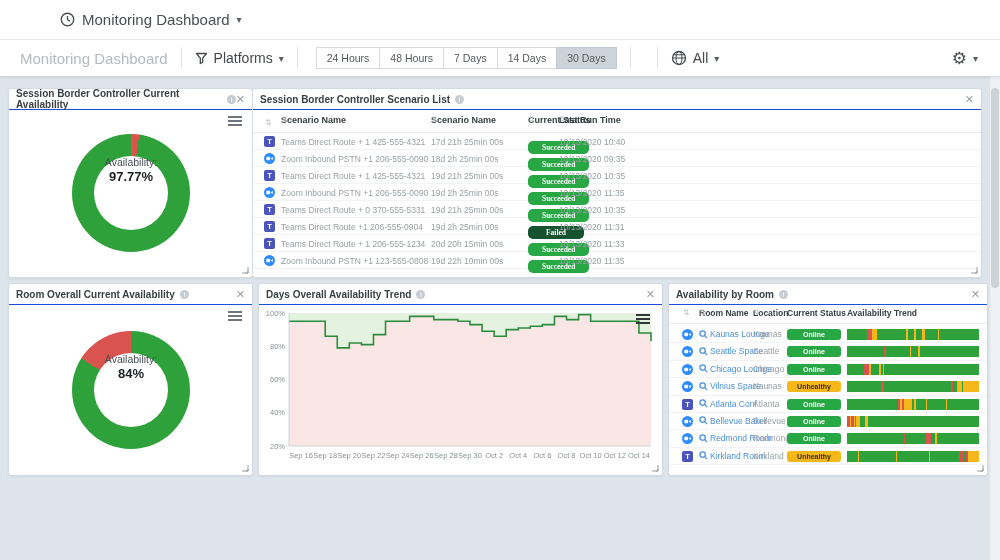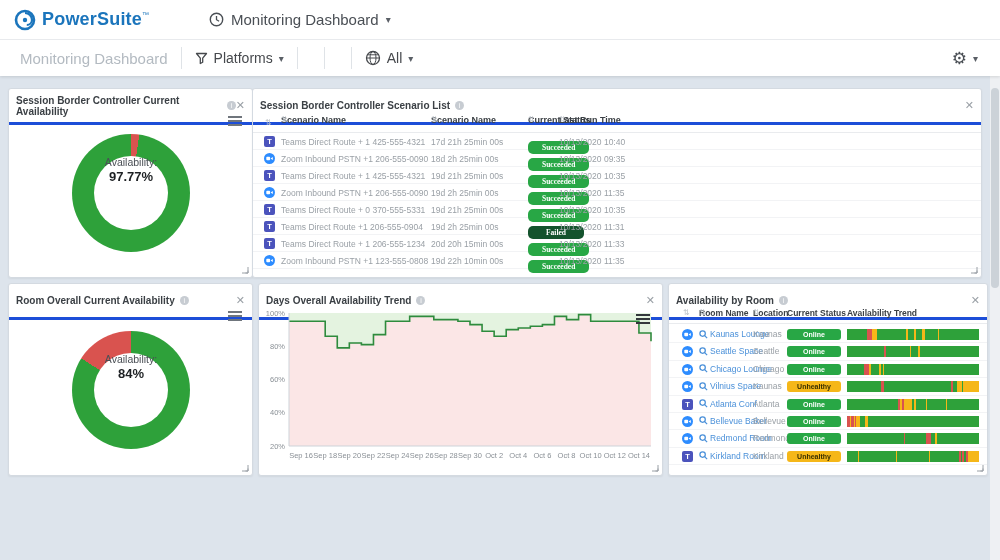--- a/index.html
+++ b/index.html
@@ -29,21 +29,21 @@
   .scope { display:flex; align-items:center; gap:6px; font-size:14px; color:#46494d; cursor:pointer; }
   .toolbar-right { margin-left:auto; margin-right:22px; display:flex; align-items:center; gap:6px; cursor:pointer; }
   .gear-glyph { font-size:17px; color:#4a4f55; }
 
   
   .scrollbar { position:absolute; right:0; top:0; width:10px; height:560px; background:#eef0f3; z-index:1; }
   .scroll-thumb { position:absolute; left:1px; top:88px; width:8px; height:200px; background:#ccd2d8; border-radius:4px; }
 
   
   .panel { position:absolute; background:#fff; border:1px solid #d4dae1; border-radius:3px; box-shadow:0 1px 2px rgba(0,0,0,.06); }
-  .panel-head { height:36px; display:flex; align-items:center; padding:0 7px; border-bottom:3px solid #1d4ed8; }
+  .panel-head { height:21px; display:flex; align-items:center; padding:0 7px; border-bottom:1px solid #1d4ed8; }
   .panel-title { font-size:10px; font-weight:bold; color:#3b4045; }
   .info-icon { width:9px; height:9px; border-radius:50%; background:#c7ccd2; color:#fff; font-size:7px; line-height:9px; text-align:center; margin-left:5px; }
   .close-icon { margin-left:auto; color:#9aa0a6; font-size:11px; line-height:11px; cursor:pointer; }
   .menu-icon { position:absolute; right:10px; top:27px; width:14px; cursor:pointer; }
   .menu-icon div { height:2px; background:#6f757c; margin-bottom:2px; }
   .resize-handle { position:absolute; right:3px; bottom:3px; width:8px; height:8px; cursor:nwse-resize; }
 
   #panel-sbc-donut { left:8px; top:88px; width:245px; height:190px; }
   #panel-sbc-list  { left:252px; top:88px; width:730px; height:190px; }
   #panel-room-donut{ left:8px; top:283px; width:245px; height:193px; }
@@ -89,29 +89,20 @@
   .badge-sm { display:inline-block; width:54px; padding:2px 0; border-radius:3px; color:#fff; font-size:7px; font-weight:bold; text-align:center; }
   .trend-bar { display:flex; height:11px; width:132px; overflow:hidden; }
   .trend-bar i { display:block; height:100%; }
 
   svg { display:block; }
 </style>
 </head>
 <body>
 
 <div class="app-header">
-  <div class="brand">
-    <svg width="22" height="22" viewBox="0 0 22 22" style="margin-right:6px">
-      <circle cx="11" cy="11" r="9" fill="none" stroke="#1b75bc" stroke-width="2.6"></circle>
-      <path d="M11 4 A7 7 0 0 1 18 11 A5.2 5.2 0 0 1 12.8 16" fill="none" stroke="#1b75bc" stroke-width="2.2"></path>
-      <circle cx="11" cy="11" r="2.2" fill="#1b75bc"></circle>
-    </svg>
-    <span class="brand-text">PowerSuite</span>
-    <span class="brand-tm">™</span>
-  </div>
   <div class="nav-title">
     <svg width="15" height="15" viewBox="0 0 15 15">
       <circle cx="7.5" cy="7.5" r="6.2" fill="none" stroke="#4a4f55" stroke-width="1.4"></circle>
       <path d="M7.5 4v3.7l2.6 1.6" fill="none" stroke="#4a4f55" stroke-width="1.3"></path>
     </svg>
     <span>Monitoring Dashboard</span>
     <span class="caret">▾</span>
   </div>
 </div>
 
@@ -119,20 +110,27 @@
   <span class="crumb">Monitoring Dashboard</span>
   <div class="vsep"></div>
   <div class="platforms">
     <svg width="13" height="13" viewBox="0 0 13 13">
       <path d="M1.5 1.5h10L7.7 6.2v4l-2.4 1.3V6.2z" fill="none" stroke="#46494d" stroke-width="1.3" stroke-linejoin="round"></path>
     </svg>
     <span>Platforms</span>
     <span class="caret">▾</span>
   </div>
   <div class="vsep"></div>
+  <div class="range-group">
+    <button class="range-btn">24 Hours</button>
+    <button class="range-btn">48 Hours</button>
+    <button class="range-btn">7 Days</button>
+    <button class="range-btn">14 Days</button>
+    <button class="range-btn selected">30 Days</button>
+  </div>
   <div class="vsep"></div>
   <div class="vsep"></div>
   <div class="scope">
     <svg width="16" height="16" viewBox="0 0 16 16">
       <circle cx="8" cy="8" r="6.5" fill="none" stroke="#46494d" stroke-width="1.3"></circle>
       <ellipse cx="8" cy="8" rx="3" ry="6.5" fill="none" stroke="#46494d" stroke-width="1"></ellipse>
       <path d="M1.5 8h13M2.5 4.8h11" fill="none" stroke="#46494d" stroke-width="1"></path>
     </svg>
     <span>All</span>
     <span class="caret">▾</span>

